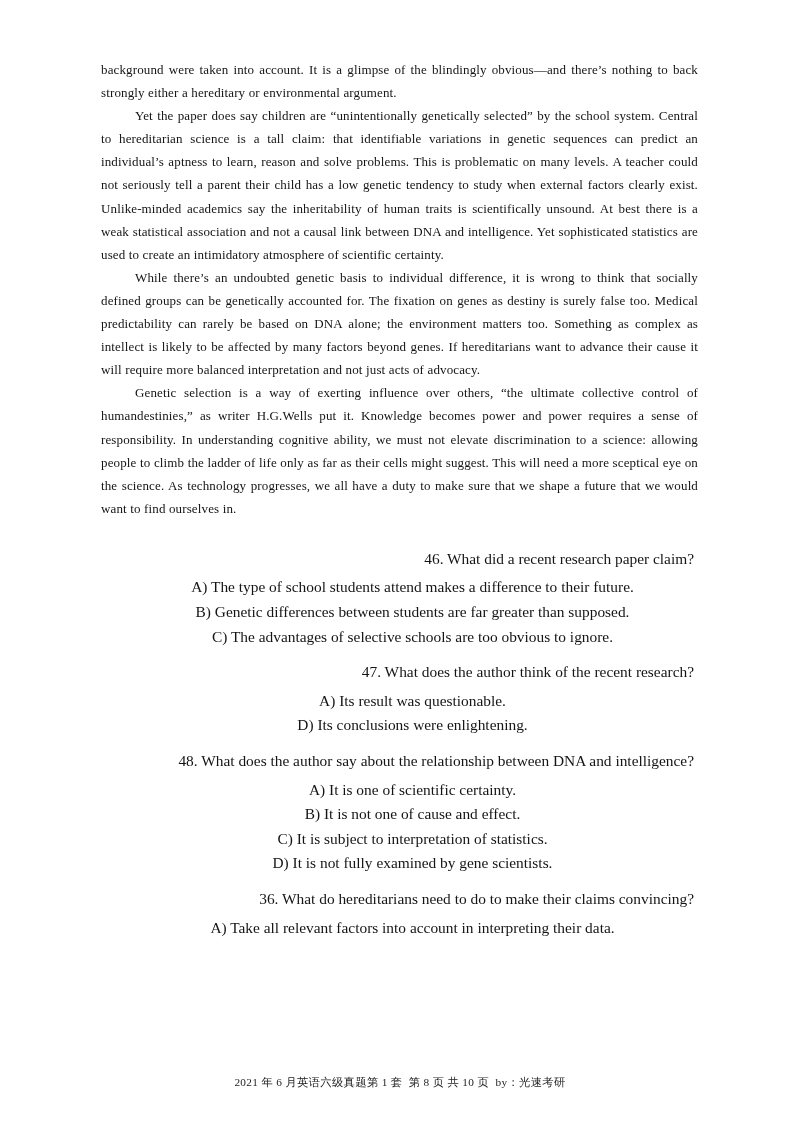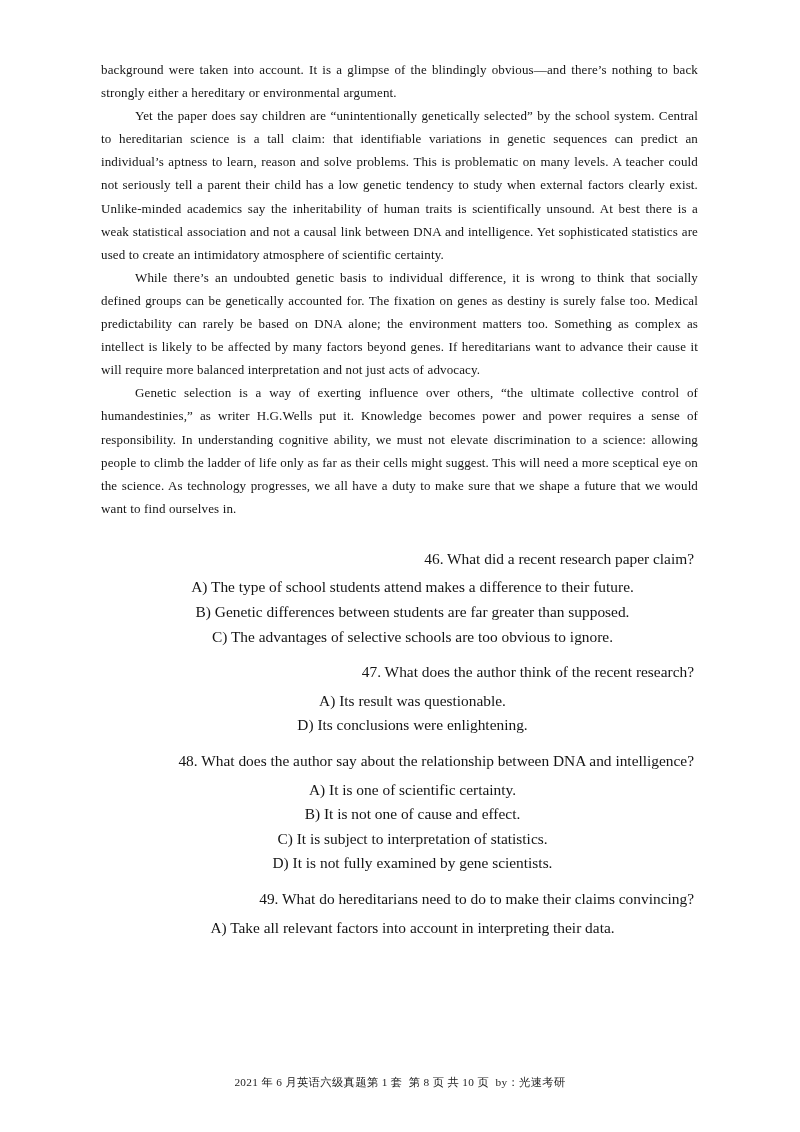--- a/index.html
+++ b/index.html
@@ -133,21 +133,21 @@
 
       <div class="qblock">
         <p class="qstem">48. What does the author say about the relationship between DNA and intelligence?</p>
         <p class="qoption">A) It is one of scientific certainty.</p>
         <p class="qoption">B) It is not one of cause and effect.</p>
         <p class="qoption">C) It is subject to interpretation of statistics.</p>
         <p class="qoption">D) It is not fully examined by gene scientists.</p>
       </div>
 
       <div class="qblock">
-        <p class="qstem">49. What do hereditarians need to do to make their claims convincing?</p>
+        <p class="qstem">36. What do hereditarians need to do to make their claims convincing?</p>
         <p class="qoption">A) Take all relevant factors into account in interpreting their data.</p>
       </div>
 
     </div>
   </div>
 
   <div class="footer">2021 年 6 月英语六级真题第 1 套  第 8 页 共 10 页  by：光速考研</div>
 
 </div>
 

